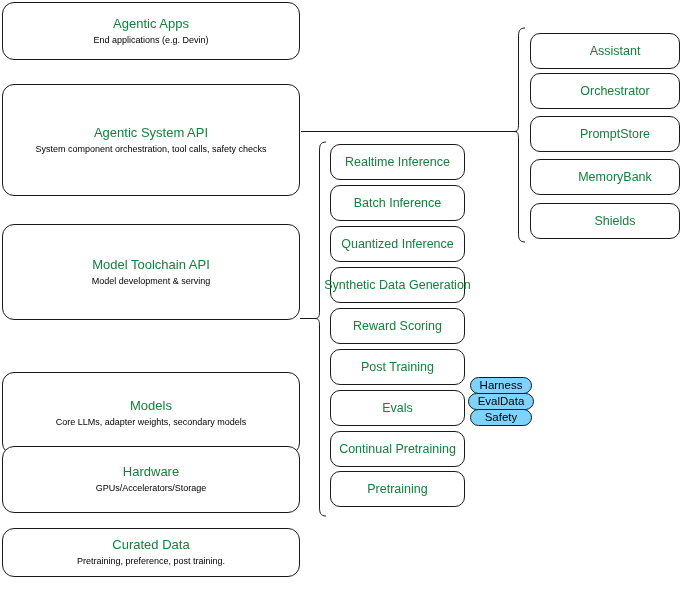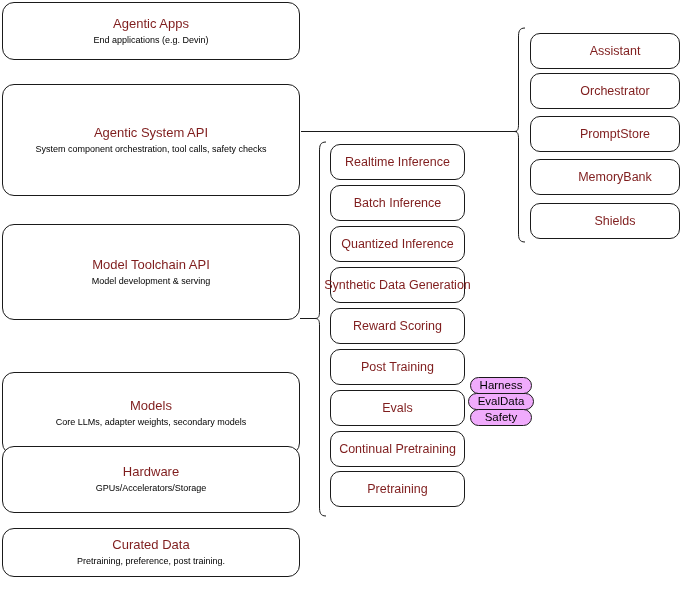--- a/index.html
+++ b/index.html
@@ -28,21 +28,21 @@
     background: #ffffff;
     display: flex;
     flex-direction: column;
     align-items: center;
     justify-content: center;
     text-align: center;
   }
   .rbox .title {
     font-size: 13px;
     line-height: 16px;
-    color: #7f1d1d;
+    color: #15803d;
     white-space: nowrap;
   }
   .rbox .subtitle {
     font-size: 9px;
     line-height: 13px;
     color: #000000;
     white-space: nowrap;
     margin-top: 2px;
   }
 
@@ -63,21 +63,21 @@
   }
   .mid-box  { left: 330px; width: 135px; }
   .right-box{ left: 530px; width: 150px; padding-left: 20px; }
 
   
   .pill {
     position: absolute;
     box-sizing: border-box;
     border: 1px solid #1a1a1a;
     border-radius: 11px;
-    background: #f0abfc;
+    background: #7dd3fc;
     height: 17px;
     line-height: 15px;
     text-align: center;
     font-size: 11.5px;
     white-space: nowrap;
     z-index: 5;
   }
 
   
   #wires {

